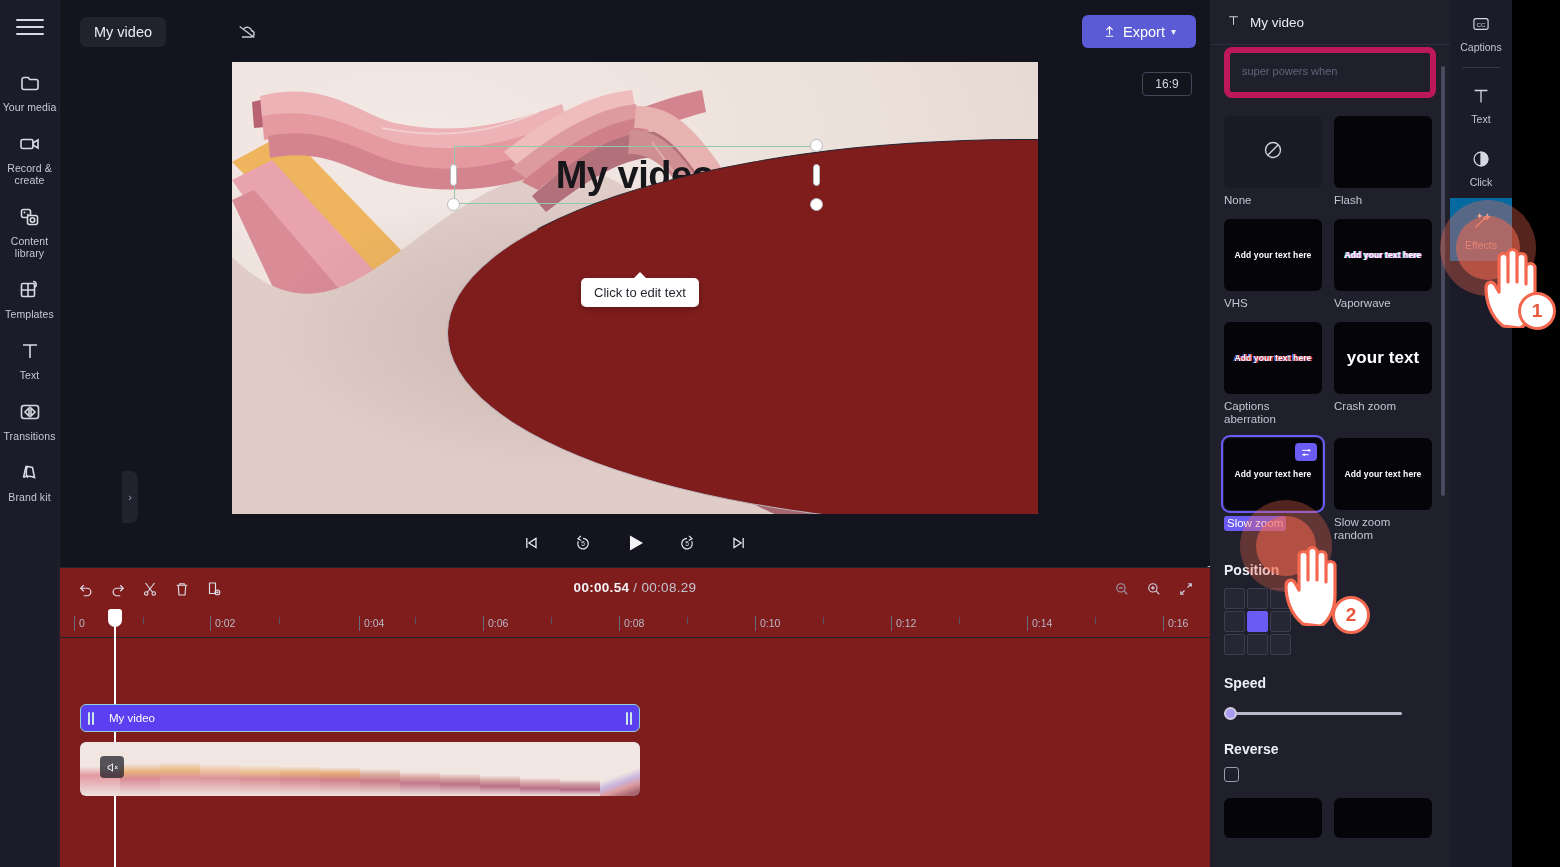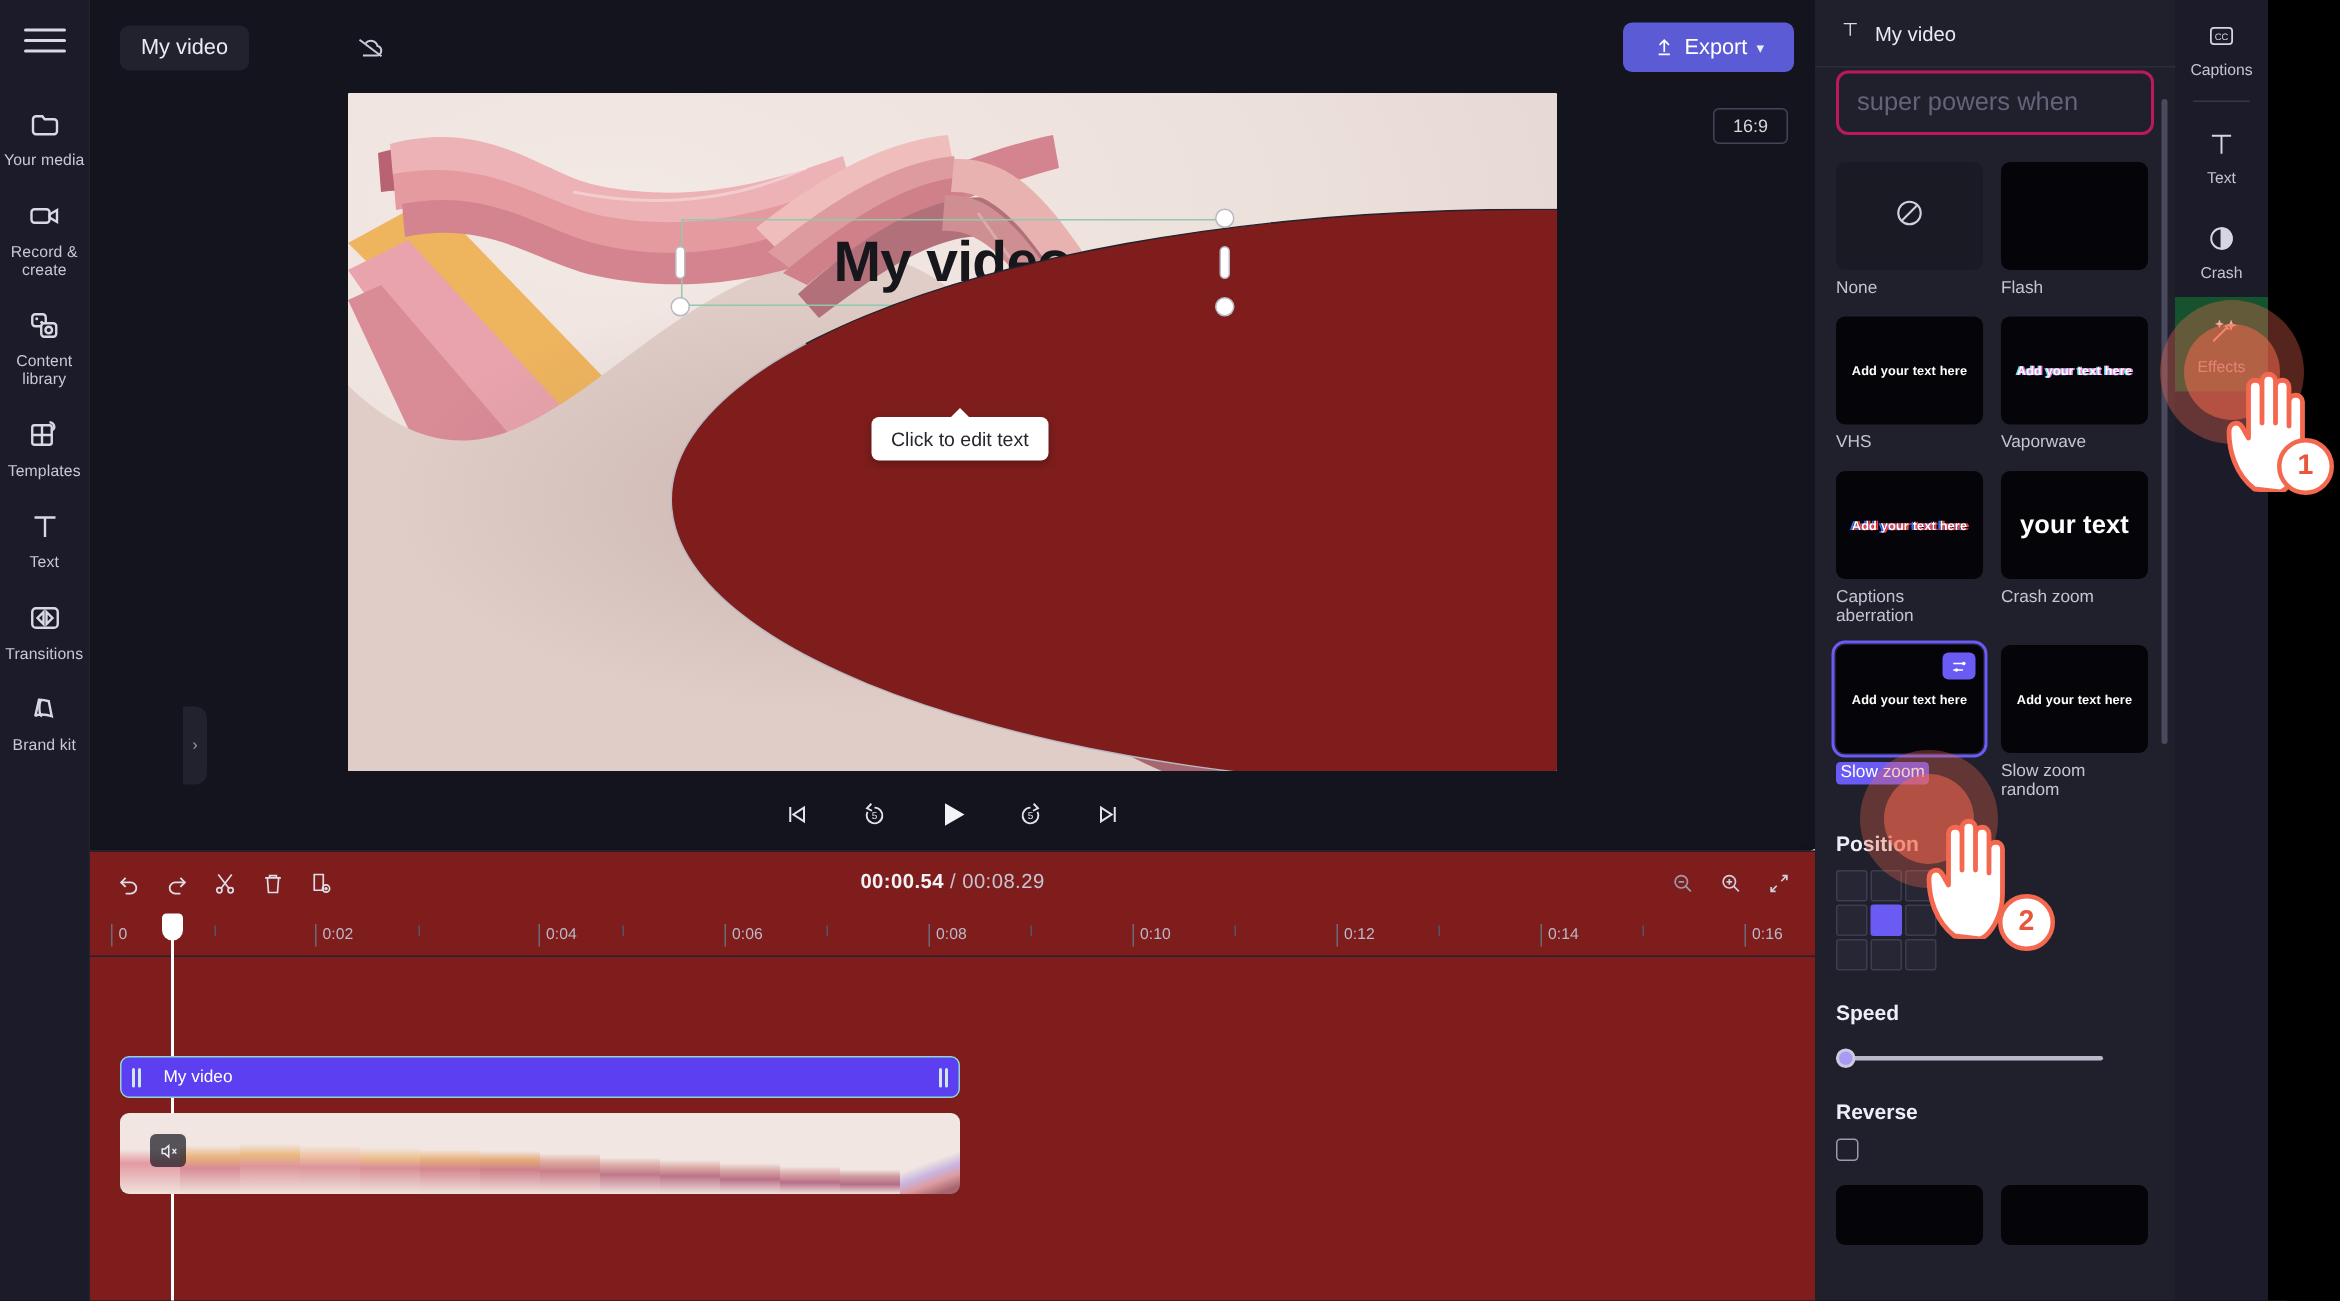--- a/index.html
+++ b/index.html
@@ -116,21 +116,21 @@
   .mute-badge { position:absolute; left:20px; top:14px; width:24px; height:22px; background:rgba(25,25,35,.72); border-radius:4px; display:flex; align-items:center; justify-content:center; }
 
   .tl-scrollbar { position:absolute; left:0; bottom:0; width:1150px; height:7px;}
   .tl-scrollbar .thumb { position:absolute; left:8px; top:1px; width:770px; height:5px; background:#3d3d50; border-radius:3px;}
 
   
   .rpanel { position:absolute; left:1210px; top:0; width:240px; height:867px; background:#20202c; }
   .rp-head { height:45px; display:flex; align-items:center; gap:9px; padding-left:16px; border-bottom:1px solid #2c2c3a;}
   .rp-head .ttl { font-size:13.5px; color:#e9e9f1;}
   .rp-body { position:absolute; top:45px; left:0; width:240px; height:822px; overflow:hidden; padding: 0 14px;}
-  .promo { margin-top:2px; border:2px solid #be185d; border-radius:8px; padding:10px 12px 12px; color:#dcdce6; font-size:17px; line-height:17px;}
+  .promo { margin-top:2px; border:6px solid #be185d; border-radius:8px; padding:10px 12px 12px; color:#dcdce6; font-size:11px; line-height:17px;}
   .promo .faded { color:#63637a; }
   .grid { display:flex; flex-wrap:wrap; gap:12px; margin-top:18px;}
   .cell { width:98px; }
   .thumb {
     width:98px; height:72px; border-radius:6px; background:#050509; position:relative;
     display:flex; align-items:center; justify-content:center; cursor:pointer; overflow:hidden;
   }
   .thumb.none { background:#1a1a25; }
   .cell .cap { margin-top:6px; font-size:11.5px; color:#c4c4d2; line-height:13px;}
   .thumb .sample { font-size:8.5px; font-weight:bold; color:#fff; letter-spacing:.1px;text-align:right;}
@@ -149,21 +149,21 @@
   .bottom-thumbs { display:flex; gap:12px; margin-top:16px;}
   .bottom-thumbs div { width:98px; height:40px; background:#050509; border-radius:6px;}
 
   .rp-scroll { position:absolute; right:5px; top:66px; width:4px; height:430px; background:#4a4a5e; border-radius:2px;}
 
   
   .tabs { position:absolute; left:1450px; top:0; width:62px; height:867px; background:#1b1b29; }
   .tab { width:62px; padding:12px 0 10px; display:flex; flex-direction:column; align-items:center; cursor:pointer;}
   .tab .ic { height:24px; display:flex; align-items:center; justify-content:center; color:#d6d6e2;}
   .tab .tl2 { margin-top:5px; font-size:10.5px; color:#c4c4d2;}
-  .tab.active { background:#14532d;}
+  .tab.active { background:#0369a1;}
   .tabs .divider { width:38px; height:1px; background:#36364a; margin:4px auto;}
   .farright { position:absolute; left:1512px; top:0; width:48px; height:867px; background:#000;}
 
   
   .hot { position:absolute; pointer-events:none;}
   .ripple { position:absolute; border-radius:50%; }
   .hand { position:absolute; width:66px; height:86px;}
   .numbadge {
     position:absolute; width:38px; height:38px; border-radius:50%; background:#fff;
     border:3px solid #f4684f; color:#e8573c; font-size:19px; font-weight:bold;
@@ -632,21 +632,21 @@
       </span>
       <span class="tl2">Text</span>
     </div>
     <div class="tab">
       <span class="ic">
         <svg viewBox="0 0 24 24" width="22" height="22" fill="none" stroke="#d6d6e2" stroke-width="1.4">
             <circle cx="12" cy="12" r="7.5"></circle>
             <path d="M12 4.5v15a7.5 7.5 0 0 0 0-15z" fill="#d6d6e2"></path>
           </svg>
       </span>
-      <span class="tl2">Crash</span>
+      <span class="tl2">Click</span>
     </div>
     <div class="tab active">
       <span class="ic">
         <svg viewBox="0 0 24 24" width="22" height="22" fill="none" stroke="#f3cfc8" stroke-width="1.4">
             <path d="M6 18 16 8M14.5 6.5 17.5 9.5"></path>
             <path d="M19 4.2l.6 1.6 1.6.6-1.6.6-.6 1.6-.6-1.6-1.6-.6 1.6-.6z" fill="#f3cfc8"></path>
             <path d="M10.5 4l.4 1 1 .4-1 .4-.4 1-.4-1-1-.4 1-.4z" fill="#f3cfc8"></path>
           </svg>
       </span>
       <span class="tl2">Effects</span>

